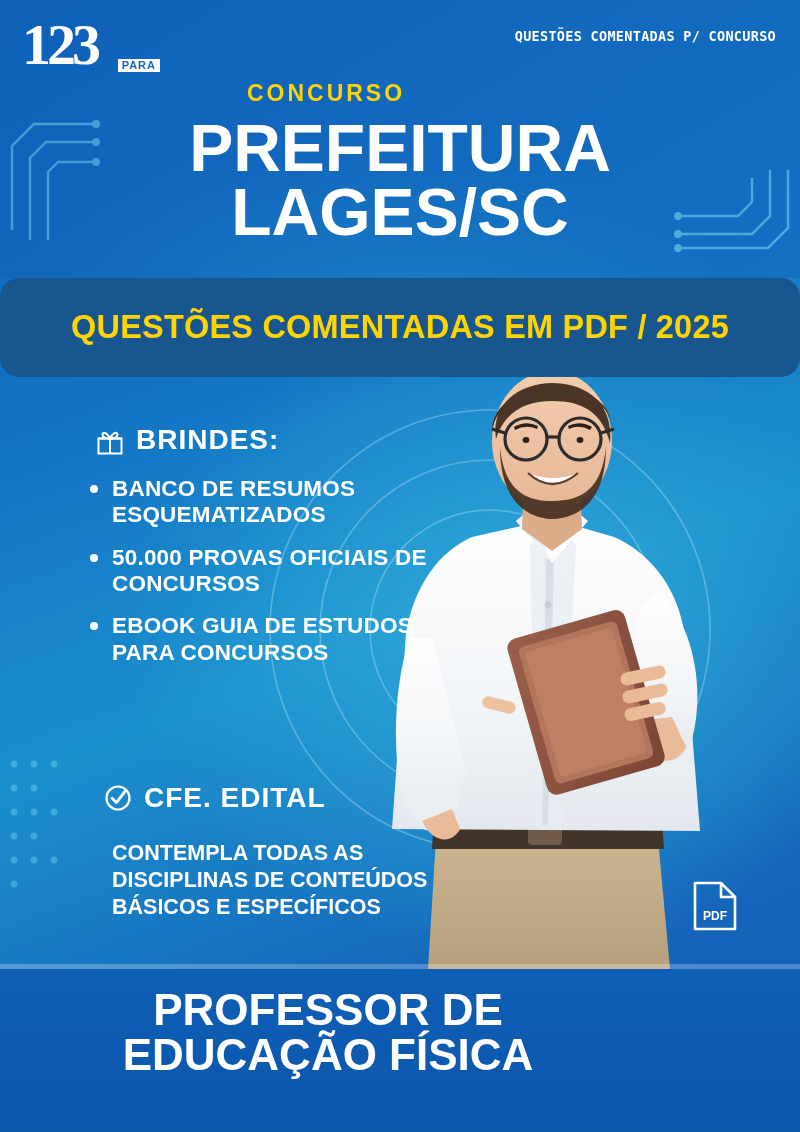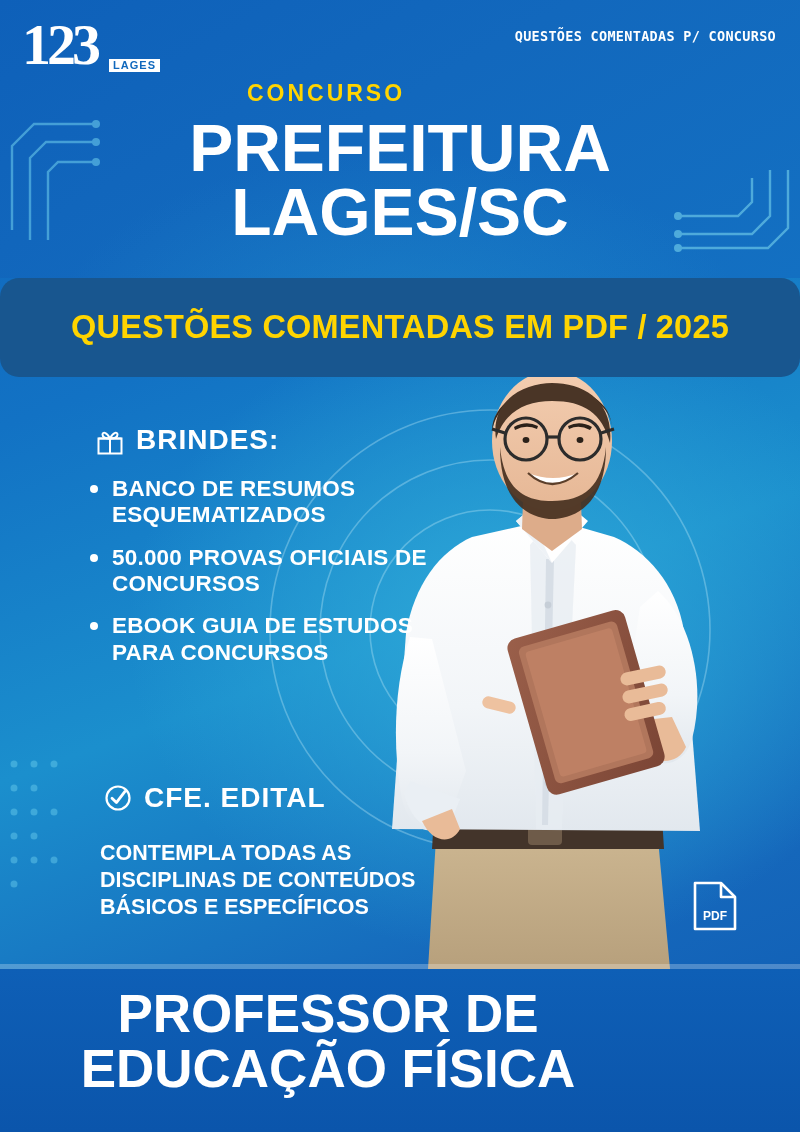--- a/index.html
+++ b/index.html
@@ -80,21 +80,21 @@
   }
 
   
   .bottom-band {
     position:absolute; bottom:0; left:0; width:800px; height:163px;
     background:linear-gradient(180deg,#0e5fb6 0%,#0b55ab 100%);
     z-index:5;
   }
   .bottom-band .role {
     position:absolute; left:0; top:18px; width:656px; text-align:center;
-    color:#ffffff; font-weight:bold; line-height:1.03; font-size:53px;
+    color:#ffffff; font-weight:bold; line-height:1.03; font-size:44px;
   }
   .bottom-divider {
     position:absolute; bottom:163px; left:0; width:800px; height:5px;
     background:rgba(255,255,255,0.25); z-index:6;
   }
 
   
   .brindes-head {
     position:absolute; left:96px; top:424px; z-index:6;
     color:#ffffff; font-size:28px; font-weight:bold; letter-spacing:1px;
@@ -117,21 +117,21 @@
   }
 
   .edital-head {
     position:absolute; left:104px; top:782px; z-index:6;
     color:#ffffff; font-size:28px; font-weight:bold; letter-spacing:1px;
     display:flex; align-items:center; gap:12px;
   }
   .check-icon { width:28px; height:28px; display:block; }
 
   .edital-text {
-    position:absolute; left:100px; top:840px; width:330px; z-index:6;
+    position:absolute; left:112px; top:840px; width:330px; z-index:6;
     color:#ffffff; font-size:21.5px; font-weight:bold; line-height:1.25;
   }
 
   
   .pdf-badge {
     position:absolute; right:62px; bottom:200px; z-index:8;
     width:46px; height:52px;
   }
 
   
@@ -221,21 +221,21 @@
       <circle cx="240" cy="260" r="120"></circle>
       <circle cx="240" cy="260" r="170"></circle>
       <circle cx="240" cy="260" r="220"></circle>
     </g>
   </svg>
 
   <div class="header-band"></div>
 
   <div class="logo">
     <span class="num">123</span>
-    <span class="shop">LAGES</span>
+    <span class="shop">PARA</span>
   </div>
 
   <div class="top-right-label">QUESTÕES COMENTADAS P/ CONCURSO</div>
 
   <div class="kicker">CONCURSO</div>
 
   <div class="title">
     <span class="l1">PREFEITURA</span>
     <span class="l2">LAGES/SC</span>
   </div>

